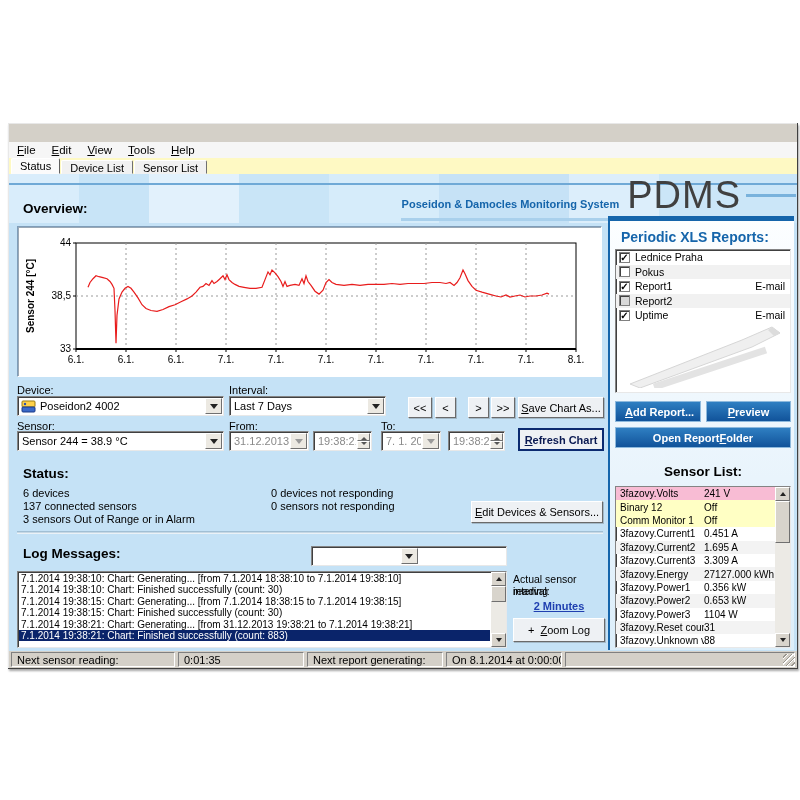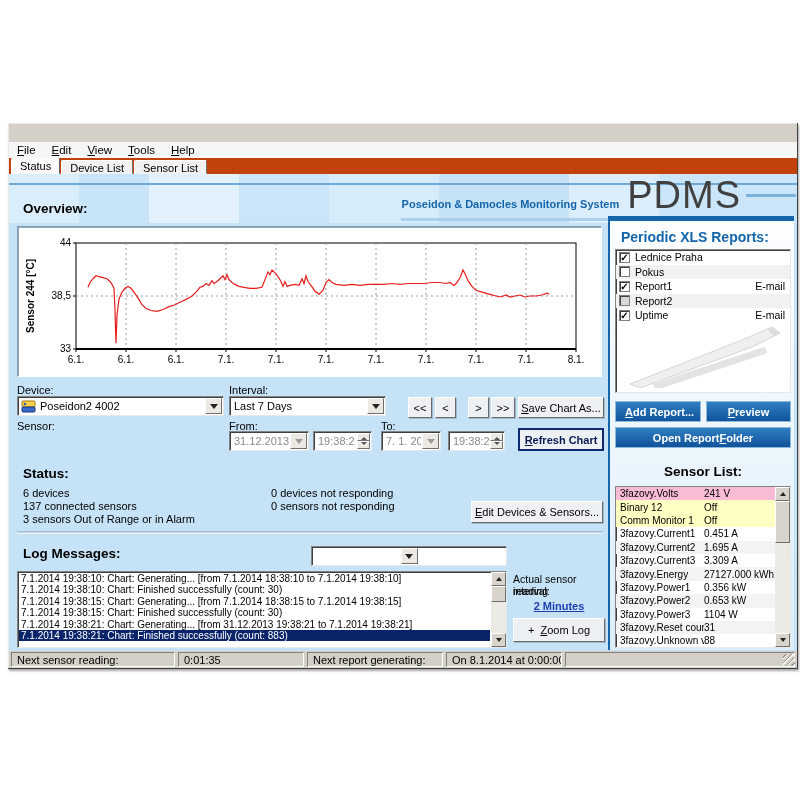--- a/index.html
+++ b/index.html
@@ -15,21 +15,21 @@
   .winbtn { width:16px; height:14px; background:#d4d0c8; border:1px solid; border-color:#fff #404040 #404040 #fff;
             position:relative; }
   .glyph-min { position:absolute; left:3px; bottom:2px; width:7px; height:2px; background:#000; }
   .glyph-max { position:absolute; left:3px; top:2px; width:9px; height:8px; border:1px solid #000; border-top-width:2px; }
   .glyph-x1,.glyph-x2 { position:absolute; left:3px; top:6px; width:8px; height:2px; background:#000; }
   .glyph-x1 { transform:rotate(45deg);} .glyph-x2 { transform:rotate(-45deg);}
   
   .menubar { position:absolute; left:1px; top:19px; right:1px; height:16px; background:#f6f6f6;
              display:flex; align-items:center; font-size:11.5px; }
   .menu-item { padding:1px 8px; color:#000; }
-  .tabbar { position:absolute; left:1px; top:35px; right:1px; height:16px; background:#c2410c; display:flex; align-items:flex-end; }
+  .tabbar { position:absolute; left:1px; top:35px; right:1px; height:16px; background:#fef9c3; display:flex; align-items:flex-end; }
   .tab { height:14px; margin-left:1px; padding:1px 8px 0 8px; font-size:11px; background:#f1f1f1;
          border:1px solid; border-color:#fff #707070 #f1f1f1 #fff; border-radius:2px 2px 0 0; }
   .tab.active { height:16px; background:#fbfbfb; margin-left:2px; border-color:#fff #606060 #fbfbfb #fff; }
   
   .client { position:absolute; left:1px; top:51px; width:788px; height:478px; background:#c5e2f6; overflow:hidden; }
   .hdr-stripes { position:absolute; left:0; top:0; width:100%; height:49px;
       background:linear-gradient(90deg,#d9edfb 0 70px,#c8e4f7 70px 140px,#e2f1fc 140px 230px,#c9e5f7 230px 320px,
                  #d6ecfa 320px 430px,#c6e2f6 430px 560px,#dceefb 560px 650px,#cbe6f8 650px 100%); }
   .hdr-line { position:absolute; left:0; top:9px; width:100%; height:2px; background:#6fa9d6; }
   .hdr-line2 { position:absolute; left:737px; top:20px; width:50px; height:3px; background:#79b2dc; }
@@ -245,20 +245,26 @@
     <div class="btn" style="left:426px; top:223px; width:21px; height:21px;">&lt;</div>
     <div class="btn" style="left:459px; top:223px; width:21px; height:21px;">&gt;</div>
     <div class="btn" style="left:482px; top:223px; width:24px; height:21px;">&gt;&gt;</div>
     <div class="btn" style="left:509px; top:223px; width:86px; height:21px;">
       <span></span>
         <u>S</u>
         <span>ave Chart As...</span>
     </div>
 
     <div class="lbl" style="left:8px; top:246px;">Sensor:</div>
+    <div class="combo" style="left:8px; top:257px; width:207px;">
+      <span class="combo-text">Sensor 244 = 38.9 °C</span>
+      <span class="dd-btn">
+          <i class="tri-down"></i>
+        </span>
+    </div>
     <div class="lbl" style="left:220px; top:246px;">From:</div>
     <div class="combo disabled" style="left:220px; top:257px; width:80px;">
       <span class="combo-text">31.12.2013</span>
       <span class="dd-btn">
           <i class="tri-down"></i>
         </span>
     </div>
     <div class="spin-field disabled" style="left:304px; top:257px; width:59px;">
       <span class="combo-text">19:38:21</span>
       <span class="spin">

